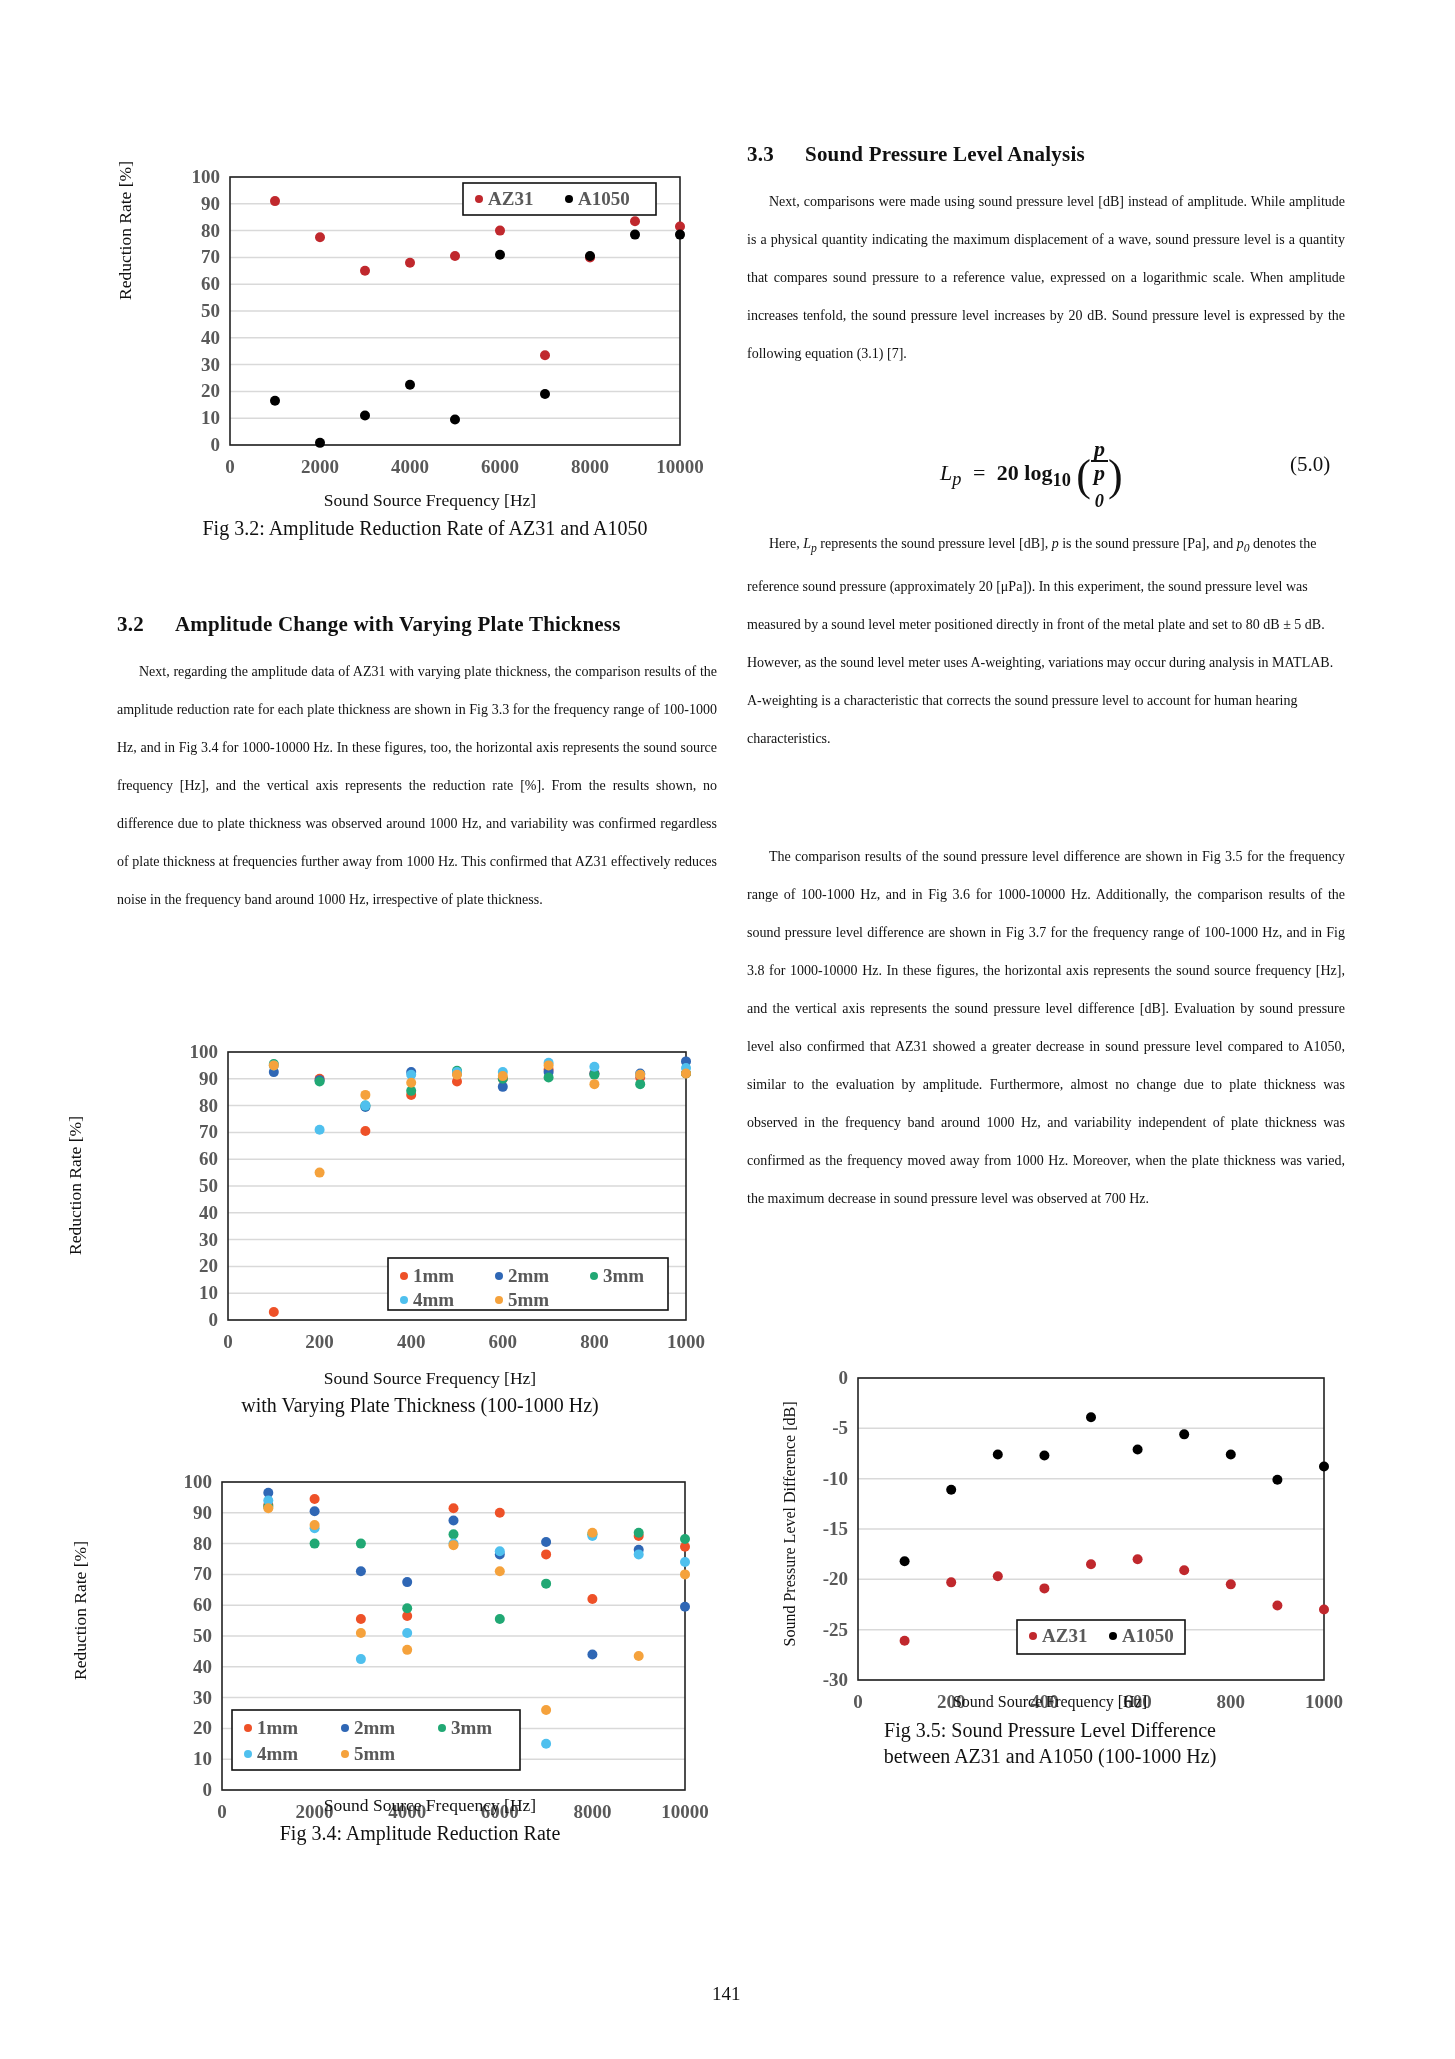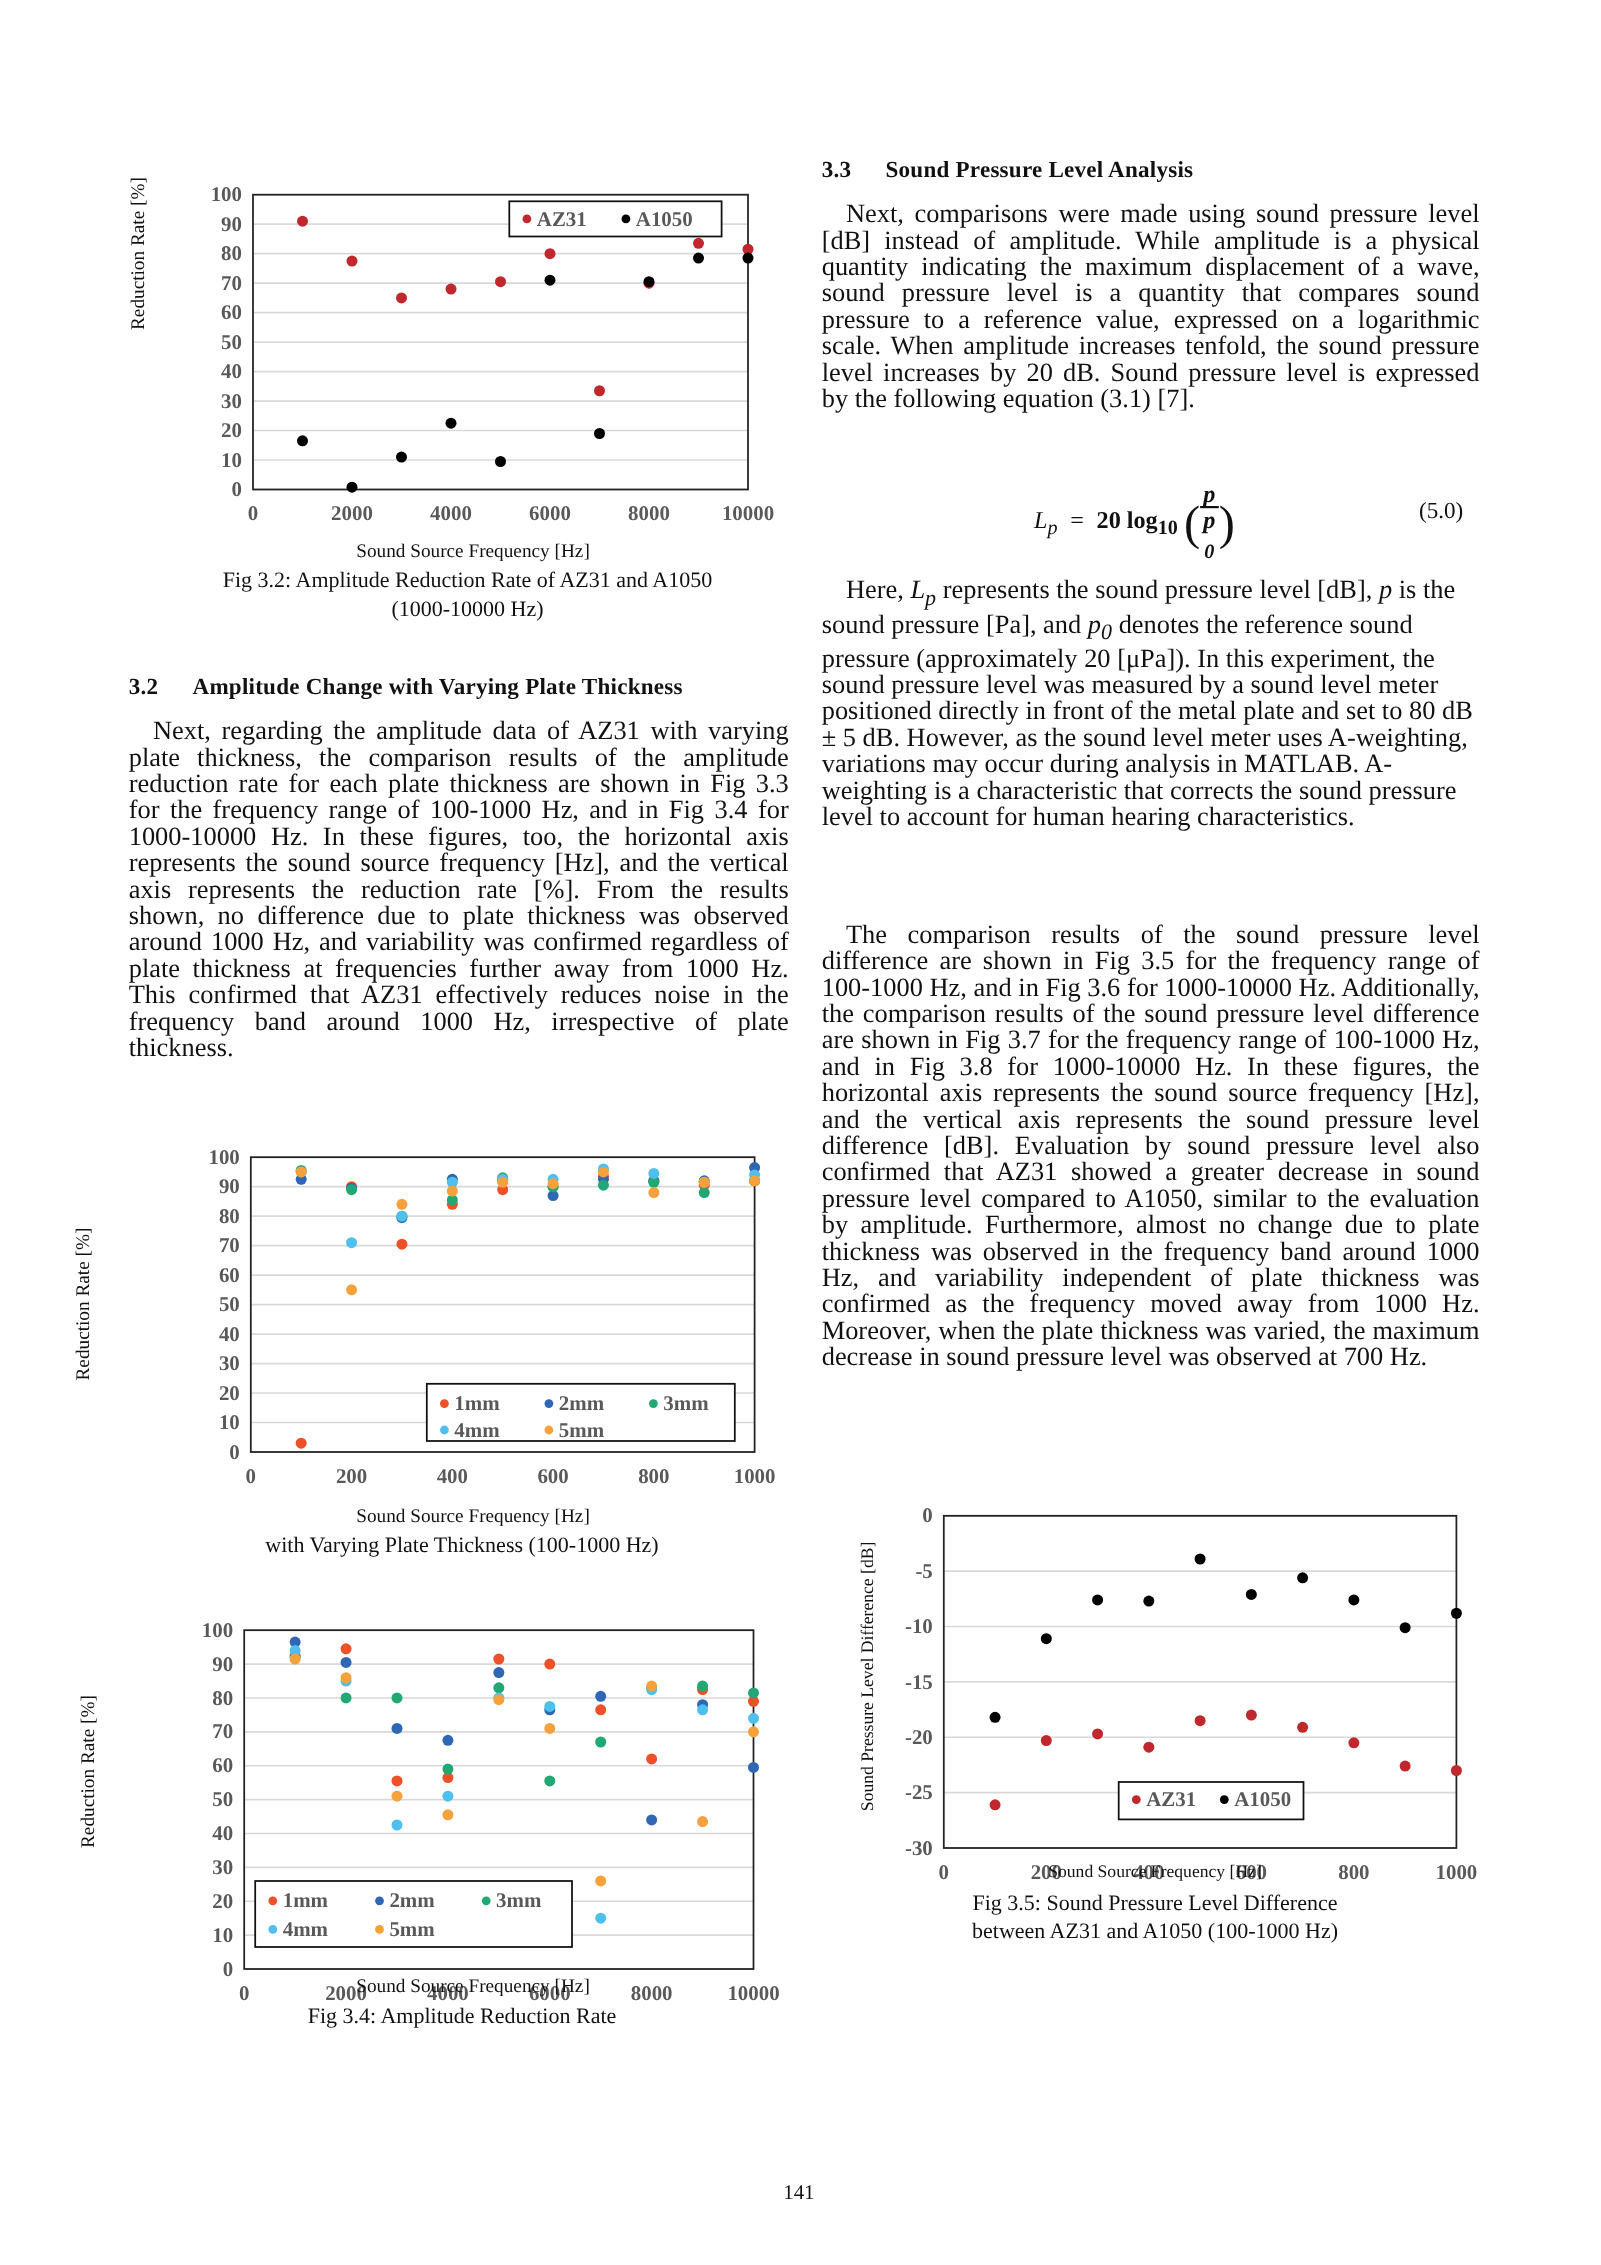--- a/index.html
+++ b/index.html
@@ -1,18 +1,18 @@
 <!DOCTYPE html>
 <html><head>
 <meta charset="utf-8">
 <style>
   html, body { margin: 0; padding: 0; background: #ffffff; }
   body { width: 1455px; height: 2059px; position: relative; overflow: hidden;
          font-family: "Liberation Serif", "DejaVu Serif", serif; color: #111; }
-  .para { position: absolute; font-size: 24px; line-height: 24px; text-align: justify;
+  .para { position: absolute; font-size: 14px; line-height: 38px; text-align: justify;
           text-align-last: left; }
   .para .indent { display: inline-block; width: 22px; }
   .heading { position: absolute; font-weight: bold; font-size: 21px; letter-spacing: 0.2px; }
   .heading .num { display: inline-block; width: 58px; }
   .caption { position: absolute; font-size: 20px; line-height: 26px; text-align: center; }
   .xlabel { position: absolute; font-size: 17.5px; text-align: center; }
   .ylabel { position: absolute; font-size: 17.5px; white-space: nowrap; transform: rotate(-90deg);
             transform-origin: center center; text-align: center; }
   .chart { position: absolute; overflow: visible; }
   .tick { font-family: "Liberation Serif", serif; font-weight: bold; fill: #595959; font-size: 19px; }
@@ -83,21 +83,20 @@
     <circle cx="540" cy="69.62" r="5" fill="#000000"></circle>
     <rect x="323" y="18" width="193" height="32" fill="#fff" stroke="#111" stroke-width="1.6"></rect>
     <circle cx="339" cy="34" r="4" fill="#c0282d"></circle>
     <text x="348" y="40" class="legend-text">AZ31</text>
     <circle cx="429" cy="34" r="4" fill="#000000"></circle>
     <text x="438" y="40" class="legend-text">A1050</text>
   </svg>
 <div class="xlabel" style="left:230px; top:490px; width:400px;">Sound Source Frequency [Hz]</div>
 <div class="caption" style="left:120px; top:515px; width:610px;">
   <div>Fig 3.2: Amplitude Reduction Rate of AZ31 and A1050</div>
-  <div>(1000-10000 Hz)</div>
 </div>
 
 <div class="heading" style="left:117px; top:612px;">
   <span class="num">3.2</span><span>Amplitude Change with Varying Plate Thickness</span>
 </div>
 
 <div class="para" style="left:117px; top:653px; width:600px;">
   <span class="indent"></span><span>Next, regarding the amplitude data of AZ31 with varying plate thickness, the comparison results of the amplitude reduction rate for each plate thickness are shown in Fig 3.3 for the frequency range of 100-1000 Hz, and in Fig 3.4 for 1000-10000 Hz. In these figures, too, the horizontal axis represents the sound source frequency [Hz], and the vertical axis represents the reduction rate [%]. From the results shown, no difference due to plate thickness was observed around 1000 Hz, and variability was confirmed regardless of plate thickness at frequencies further away from 1000 Hz. This confirmed that AZ31 effectively reduces noise in the frequency band around 1000 Hz, irrespective of plate thickness.</span>
 </div>
 

